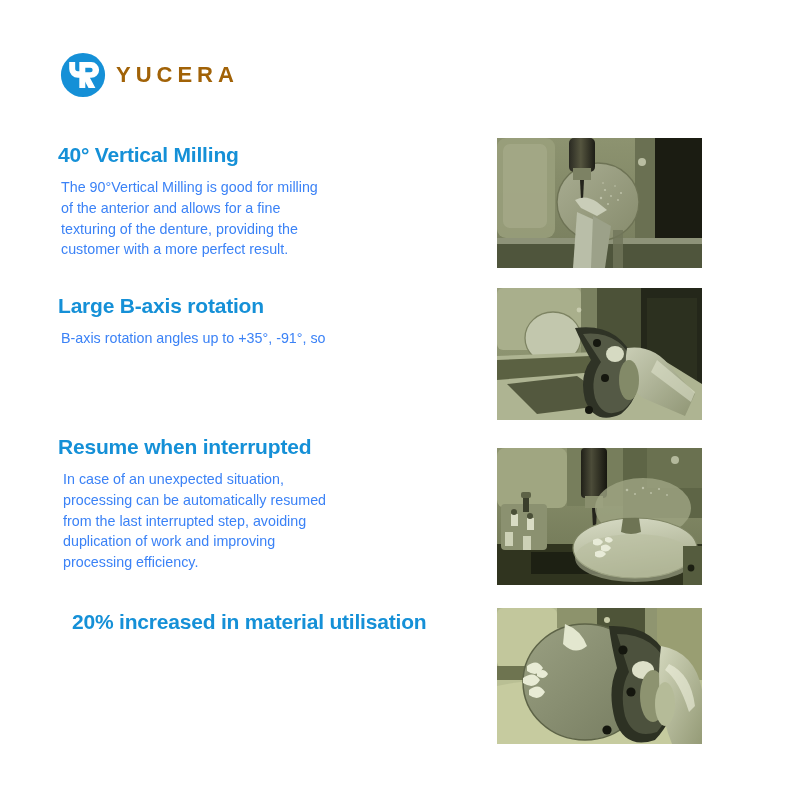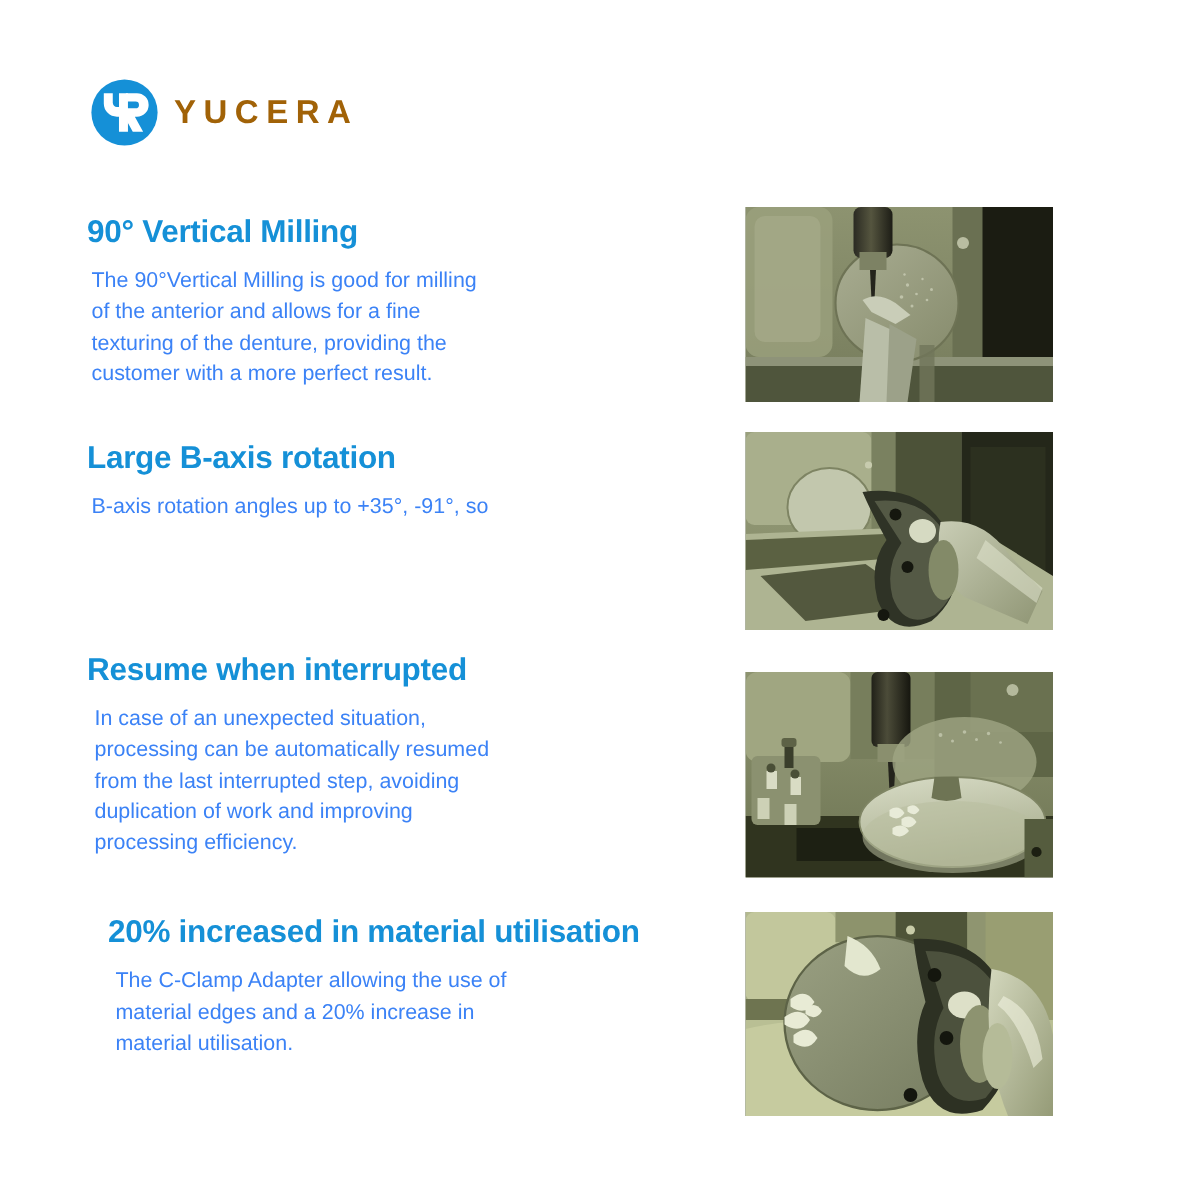--- a/index.html
+++ b/index.html
@@ -107,21 +107,21 @@
   <svg class="logo-mark" viewBox="0 0 100 100">
     <circle cx="50" cy="50" r="48" fill="#1590d7"></circle>
     <path d="M20 22 h13 v14 a6 6 0 0 0 6 6 h3 v-20 h13 v56 h-13 v-22 h-3 a19 19 0 0 1 -19 -19 z" fill="#ffffff"></path>
     <path d="M52 22 h16 a17 17 0 0 1 0 34 h-3 l12 22 h-15 l-12 -22 v-12 h16 a5 5 0 0 0 0 -10 h-14 z" fill="#ffffff"></path>
   </svg>
   <div class="logo-word">YUCERA</div>
 </div>
 
 <div class="feature f1">
   <div class="txt">
-    <h2>90° Vertical Milling</h2>
+    <h2>40° Vertical Milling</h2>
     <div class="body">
       <span>The 90°Vertical Milling is good for milling</span>
       <span>of the anterior and allows for a fine</span>
       <span>texturing of the denture, providing the</span>
       <span>customer with a more perfect result.</span>
     </div>
   </div>
 </div>
 <div class="photo p1">
   <svg viewBox="0 0 205 130" preserveAspectRatio="none">
@@ -285,25 +285,20 @@
       <circle cx="33" cy="68" r="3" fill="#4a4f37"></circle>
     </g>
     <rect x="186" y="98" width="19" height="39" fill="#555c3e"></rect>
     <circle cx="194" cy="120" r="3.4" fill="#1c1f12"></circle>
   </svg>
 </div>
 
 <div class="feature f4">
   <div class="txt">
     <h2>20% increased in material utilisation</h2>
-    <div class="body">
-      <span>The C-Clamp Adapter allowing the use of</span>
-      <span>material edges and a 20% increase in</span>
-      <span>material utilisation.</span>
-    </div>
   </div>
 </div>
 <div class="photo p4">
   <svg viewBox="0 0 205 136" preserveAspectRatio="none">
     <defs>
       <linearGradient id="g4bg" x1="0" y1="0" x2="0" y2="1">
         <stop offset="0" stop-color="#b3b98f"></stop>
           <stop offset="1" stop-color="#969c73"></stop>
       </linearGradient>
       <linearGradient id="g4disc" x1="0" y1="0" x2="1" y2="1">

